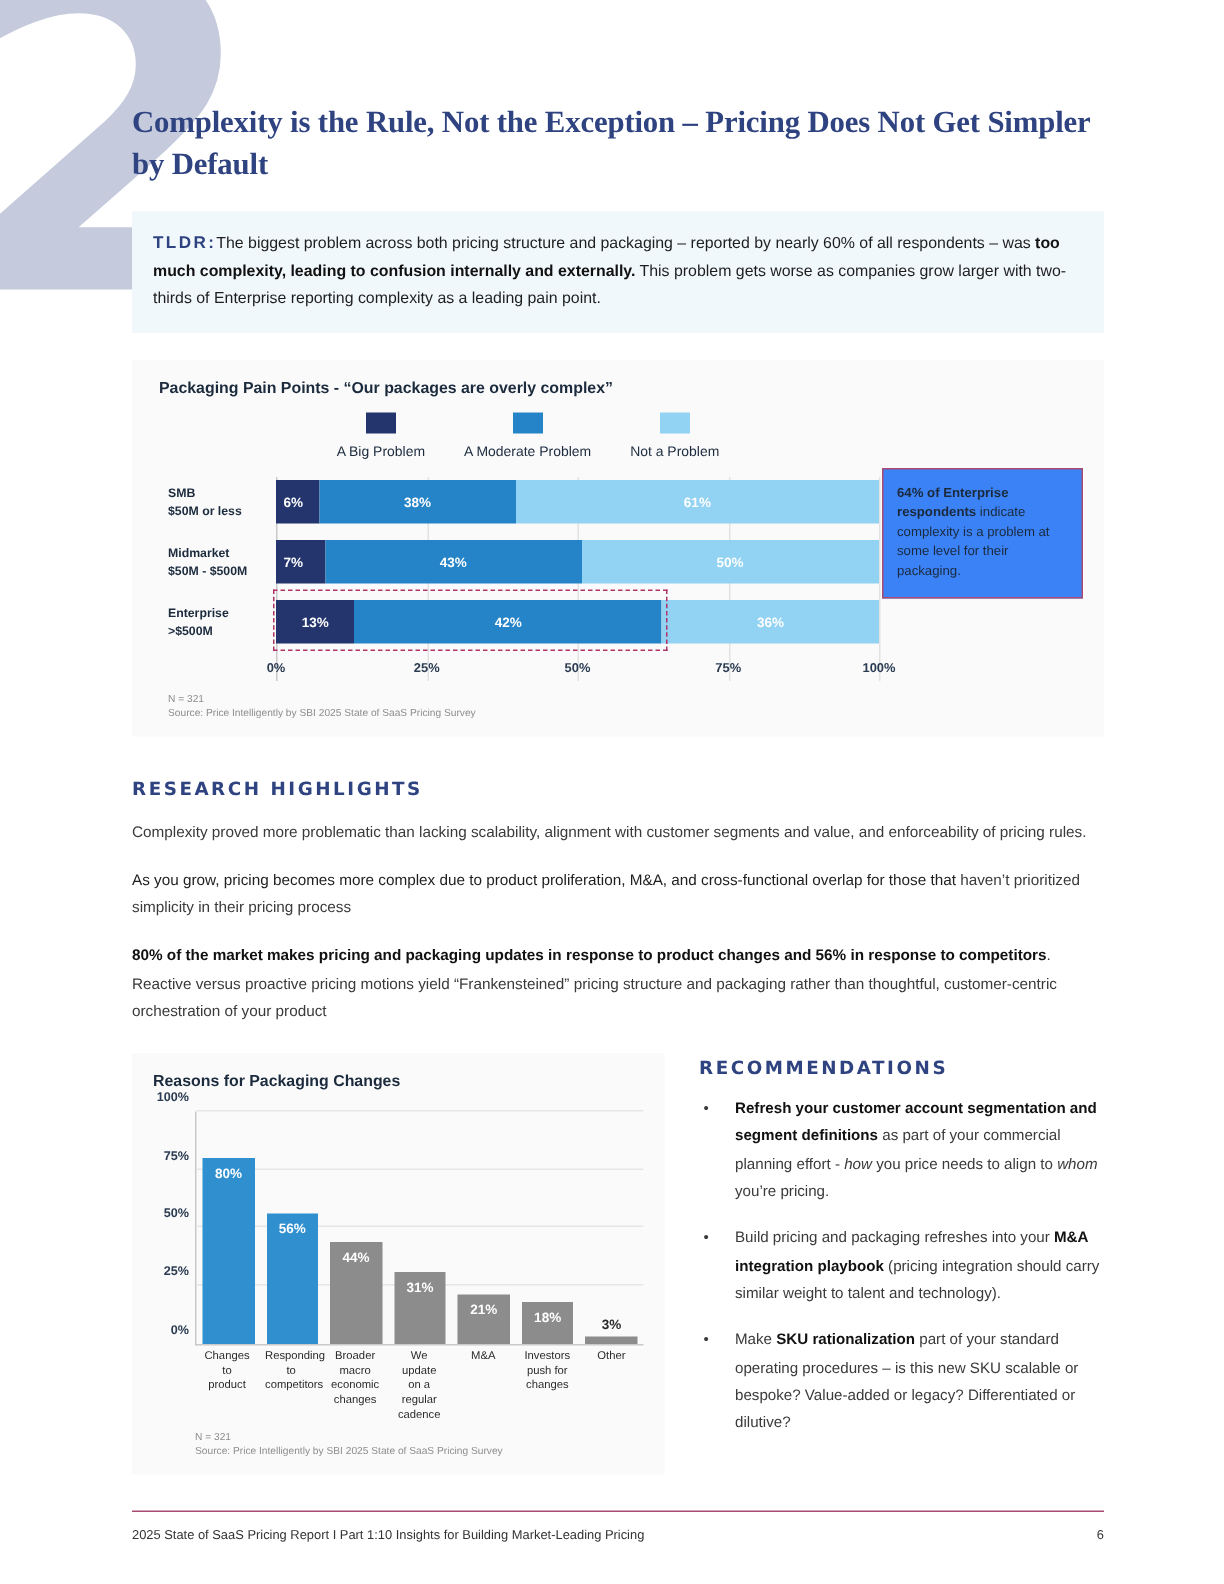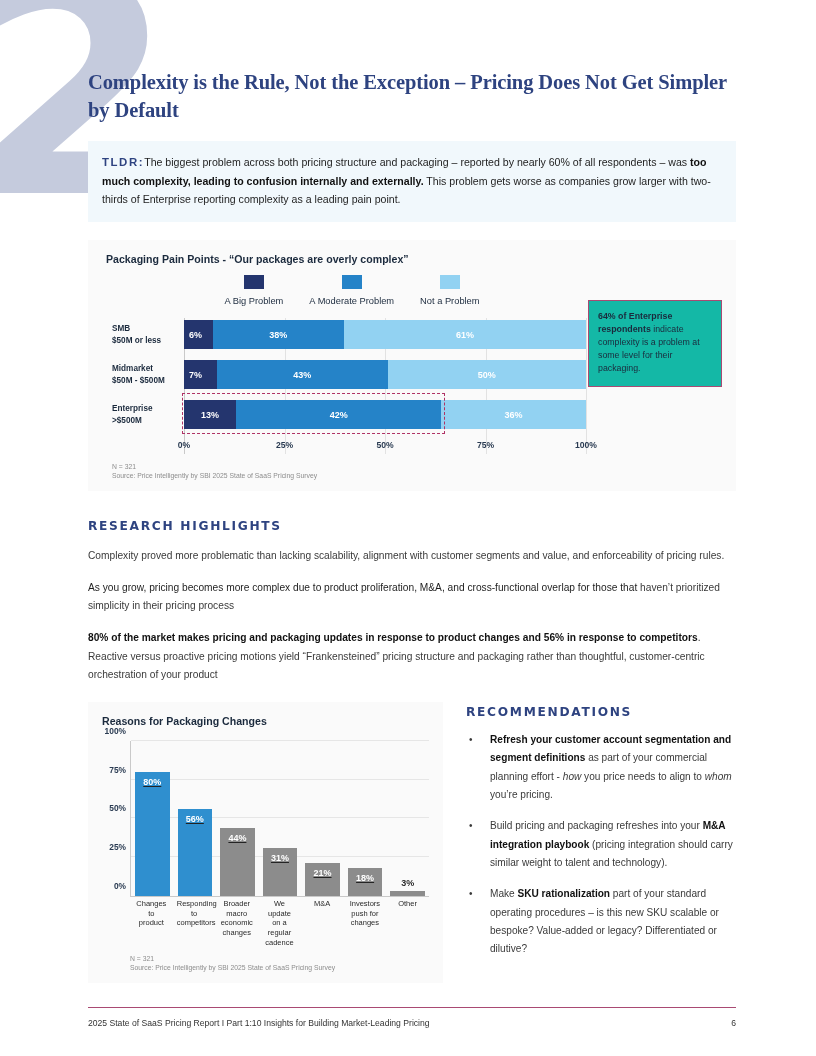--- a/index.html
+++ b/index.html
@@ -171,24 +171,24 @@
 
   .dashbox {
     position: absolute;
     border: 1.6px dashed #b03366;
     pointer-events: none;
   }
 
   .callout {
     position: absolute;
     right: 14px;
-    top: 60px;
+    top: 72px;
     width: 114px;
     border: 1.8px solid #a94a73;
-    background: #14b8a6;
+    background: #3b82f6;
     padding: 9px 9px 10px 9px;
     font-size: 8.8px;
     line-height: 1.5;
     color: #1b2a3d;
   }
   .callout b { font-weight: 700; }
 
   .footnote {
     margin-top: 8px;
     margin-left: 8px;
@@ -252,21 +252,20 @@
     color: #2a3b52;
     transform: translateY(-50%);
     white-space: nowrap;
   }
   .bars {
     position: absolute;
     left: 0; right: 0; bottom: 0; top: 0;
     display: flex;
     align-items: flex-end;
     justify-content: space-around;
-    text-decoration: underline;
   }
   .barwrap {
     position: relative;
     width: 11.6%;
     display: flex;
     flex-direction: column;
     align-items: center;
     justify-content: flex-end;
     height: 100%;
   }

